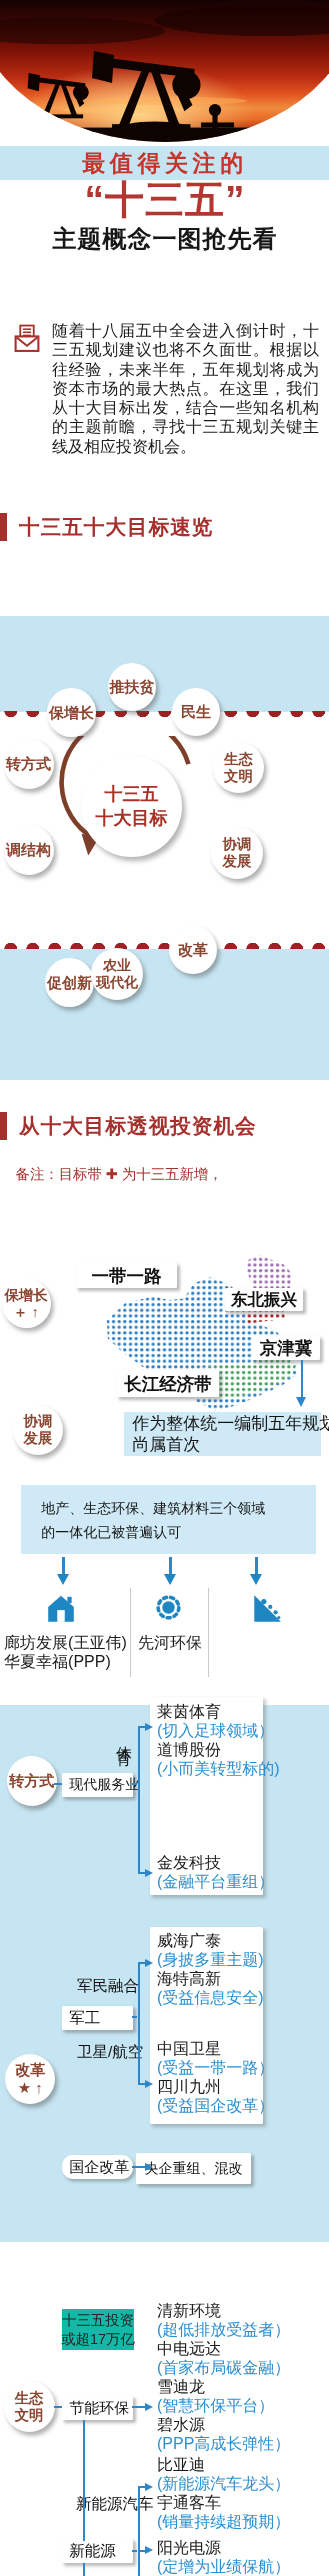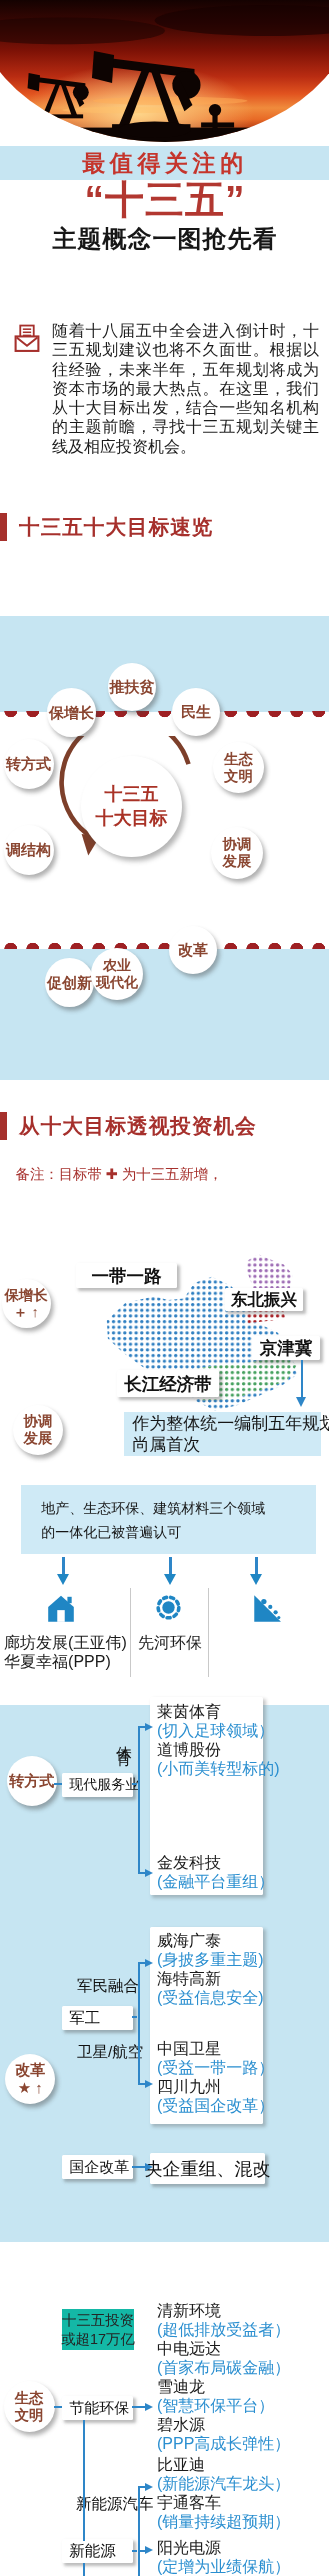--- a/index.html
+++ b/index.html
@@ -231,22 +231,22 @@
     <div class="circle" style="left: 3.6px; top: 2381px; width: 51px; height: 51px; font-size: 14.4px;">
       <div>生态</div>
       <div>文明</div>
     </div>
     <div class="lbox c b" style="left: 76px; top: 1263px; width: 101px; height: 25px; font-size: 17.5px;">一带一路</div>
     <div class="lbox c b" style="left: 225px; top: 1288px; width: 78px; height: 23px; font-size: 16.5px;">东北振兴</div>
     <div class="lbox c b" style="left: 252px; top: 1336px; width: 68px; height: 24px; font-size: 17.5px;">京津冀</div>
     <div class="lbox c b" style="left: 117px; top: 1370px; width: 102px; height: 27px; font-size: 17.5px;">长江经济带</div>
     <div class="lbox" style="left: 62px; top: 1773px; width: 71px; height: 24px; font-size: 14px;">现代服务业</div>
     <div class="lbox" style="left: 62px; top: 2006px; width: 71px; height: 24px; font-size: 15.5px;">军工</div>
-    <div class="lbox" style="left: 62px; top: 2155px; width: 71px; height: 24px; font-size: 15px;">国企改革</div>
-    <div class="lbox c" style="left: 150px; top: 2153px; width: 115px; height: 31px; font-size: 18px;">央企重组、混改</div>
+    <div class="lbox" style="left: 62px; top: 2155px; width: 71px; height: 24px; font-size: 15px; border-radius: 11px;">国企改革</div>
+    <div class="lbox c" style="left: 136px; top: 2153px; width: 115px; height: 31px; font-size: 14px;">央企重组、混改</div>
     <div class="lbox" style="left: 62px; top: 2396px; width: 71px; height: 24px; font-size: 15px;">节能环保</div>
     <div class="lbox" style="left: 62px; top: 2539px; width: 71px; height: 24px; font-size: 15.5px;">新能源</div>
     <div class="badge" style="left: 124px; top: 1412px; width: 197px; height: 44px; background: rgb(207, 234, 246); color: rgb(22, 22, 22); font-size: 17px; line-height: 21px; padding-left: 8.2px;">
       <div>作为整体统一编制五年规划，</div>
       <div>尚属首次</div>
     </div>
     <div class="badge" style="left: 20.6px; top: 1485px; width: 295px; height: 69px; background: rgb(207, 234, 246); color: rgb(22, 22, 22); font-size: 14px; line-height: 24px; padding-left: 20.6px;">
       <div>地产、生态环保、建筑材料三个领域</div>
       <div>的一体化已被普遍认可</div>
     </div>

